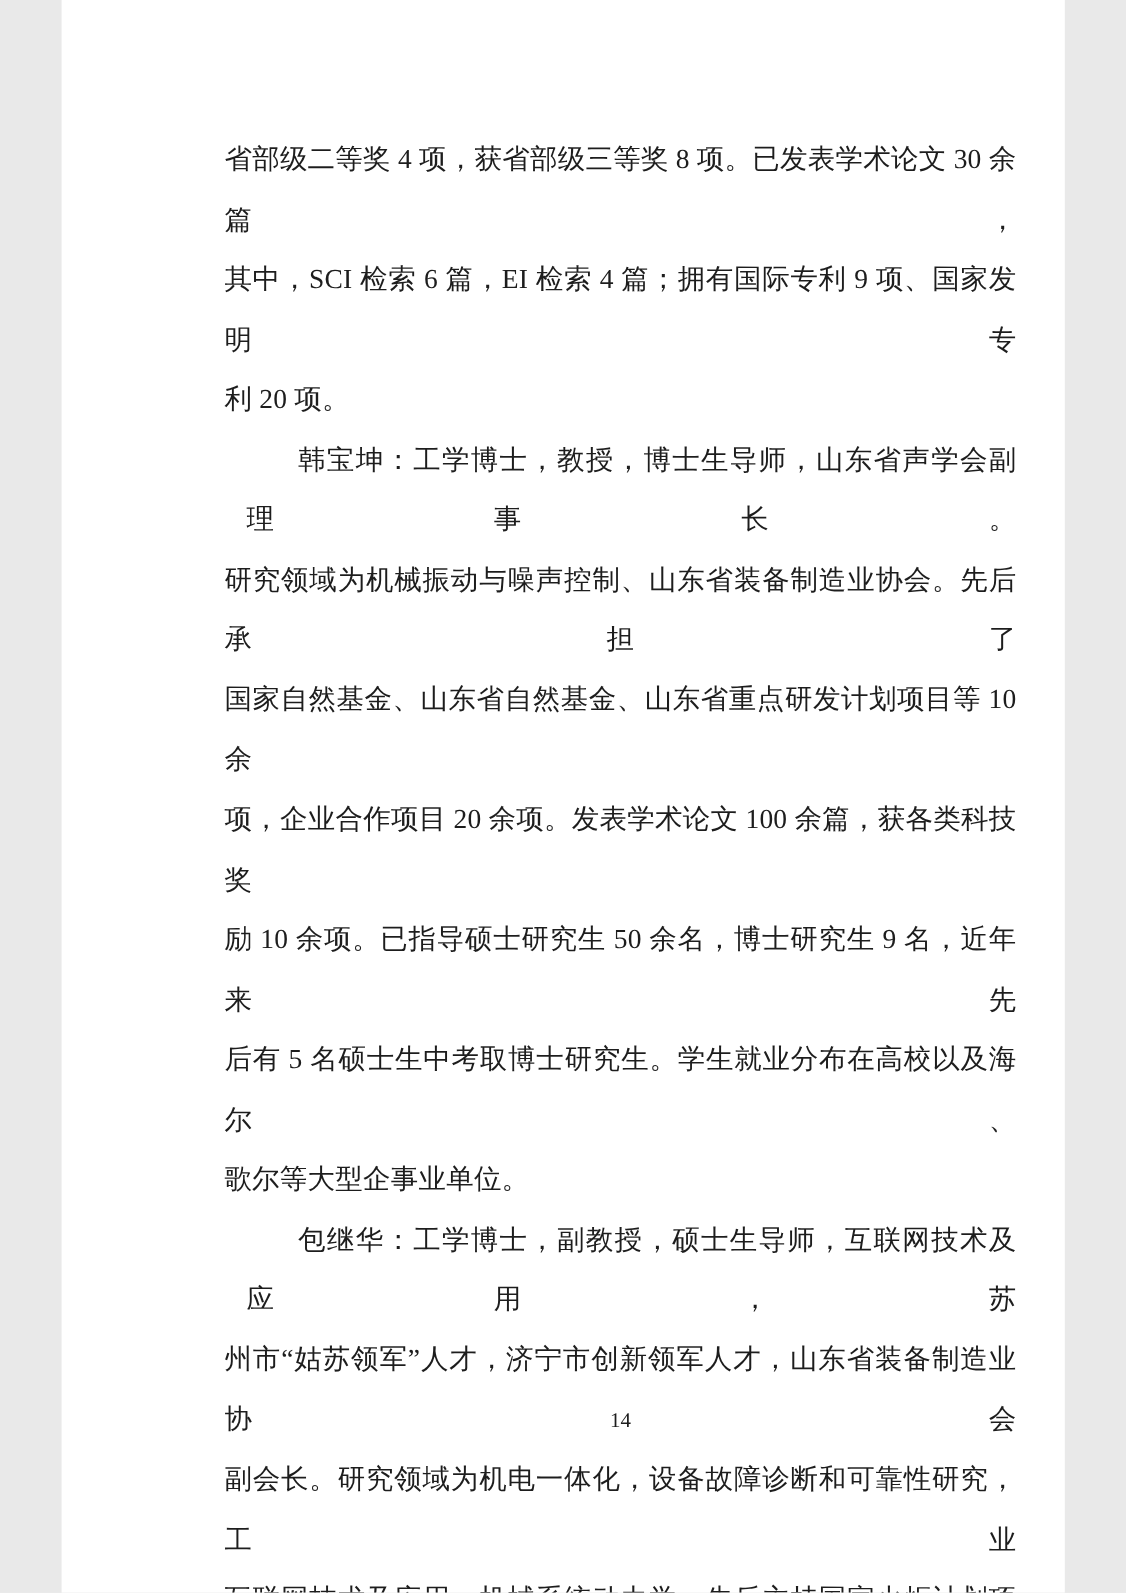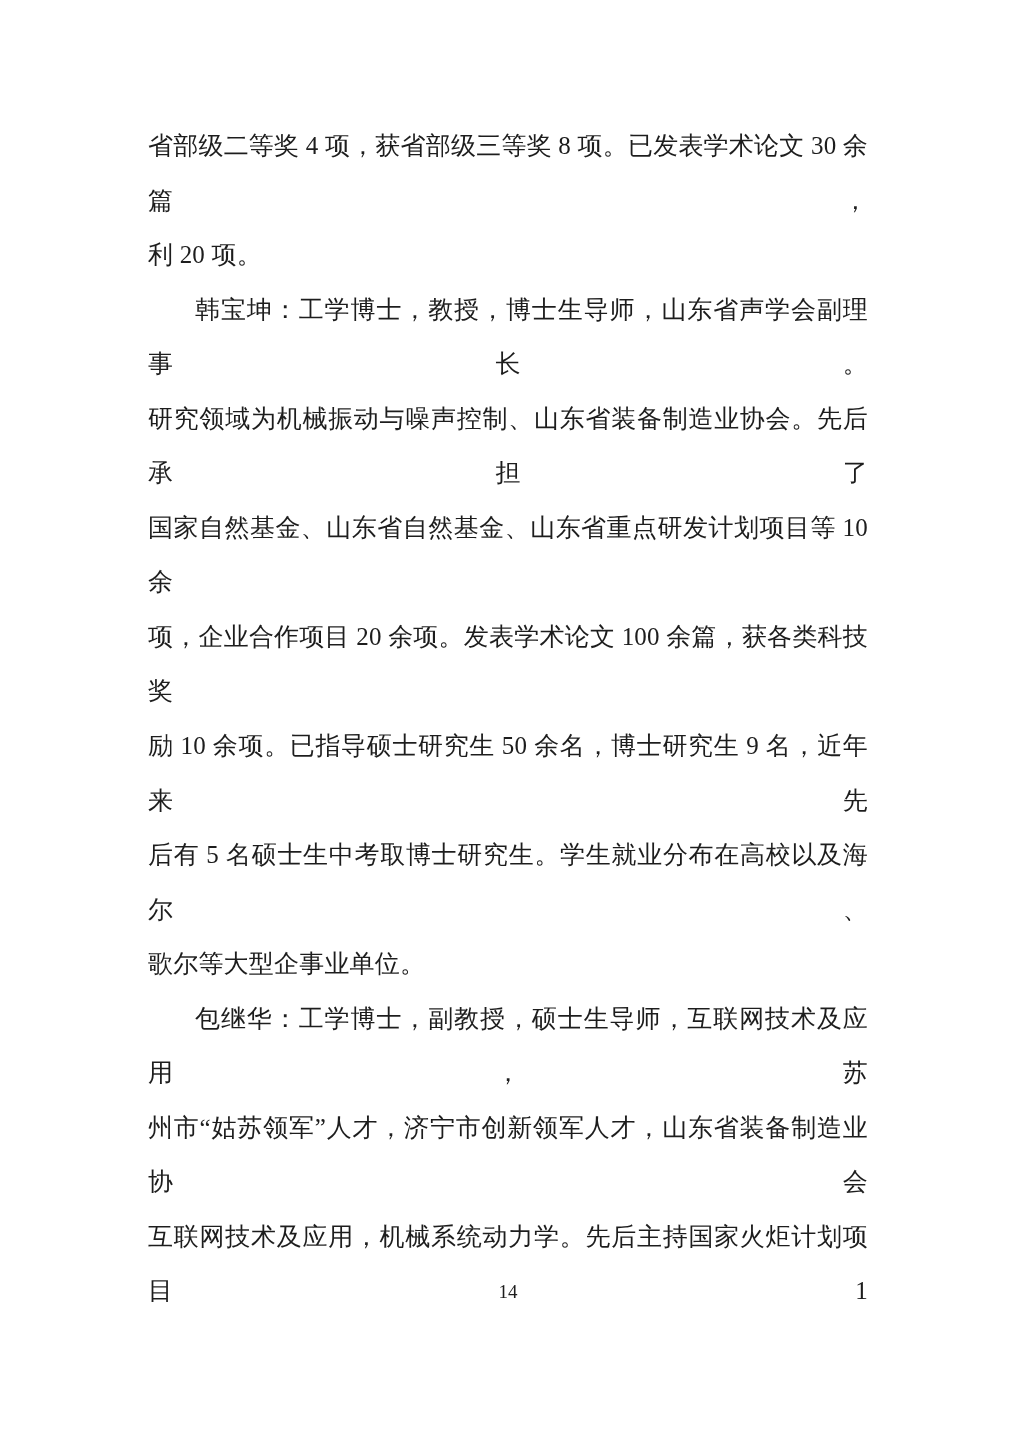--- a/index.html
+++ b/index.html
@@ -2,21 +2,21 @@
 <html><head>
 <meta charset="utf-8">
 <style>
   html, body {
     margin: 0;
     padding: 0;
     background: #e9e9e9;
   }
   .page {
     position: relative;
-    width: 1024px;
+    width: 912px;
     height: 1448px;
     background: #ffffff;
     font-family: "Liberation Serif", "DejaVu Serif", serif;
     color: #1d1d1d;
     overflow: hidden;
     margin: 0 auto;
   }
   .doc-body {
     position: absolute;
     left: 148px;
@@ -31,50 +31,53 @@
     font-size: 25px;
     line-height: 54.55px;
     text-align: justify;
     letter-spacing: 0.2px;
   }
   .line.just {
     text-align-last: justify;
   }
   .line.indent {
     text-indent: 47px;
+    margin-left: 20px;
   }
   .page-number {
     position: absolute;
     left: 148px;
     top: 1278px;
     width: 720px;
     text-align: center;
     font-size: 19px;
     line-height: 28px;
     color: #1d1d1d;
   }
 </style>
 </head>
 <body>
 
 <div class="page">
   <div class="doc-body" id="doc-body">
       <div class="para body">
         <div class="line just">省部级二等奖 4 项，获省部级三等奖 8 项。已发表学术论文 30 余篇，</div>
+        <div class="line just">其中，SCI 检索 6 篇，EI 检索 4 篇；拥有国际专利 9 项、国家发明专</div>
         <div class="line">利 20 项。</div>
       </div>
       <div class="para body">
         <div class="line indent just">韩宝坤：工学博士，教授，博士生导师，山东省声学会副理事长。</div>
         <div class="line just">研究领域为机械振动与噪声控制、山东省装备制造业协会。先后承担了</div>
         <div class="line just">国家自然基金、山东省自然基金、山东省重点研发计划项目等 10 余</div>
         <div class="line just">项，企业合作项目 20 余项。发表学术论文 100 余篇，获各类科技奖</div>
         <div class="line just">励 10 余项。已指导硕士研究生 50 余名，博士研究生 9 名，近年来先</div>
         <div class="line just">后有 5 名硕士生中考取博士研究生。学生就业分布在高校以及海尔、</div>
         <div class="line">歌尔等大型企事业单位。</div>
       </div>
       <div class="para body">
         <div class="line indent just">包继华：工学博士，副教授，硕士生导师，互联网技术及应用，苏</div>
         <div class="line just">州市“姑苏领军”人才，济宁市创新领军人才，山东省装备制造业协会</div>
+        <div class="line just">副会长。研究领域为机电一体化，设备故障诊断和可靠性研究，工业</div>
         <div class="line just">互联网技术及应用，机械系统动力学。先后主持国家火炬计划项目 1</div>
       </div>
     </div>
   <div class="page-number">14</div>
 </div>
 
 </body></html>

